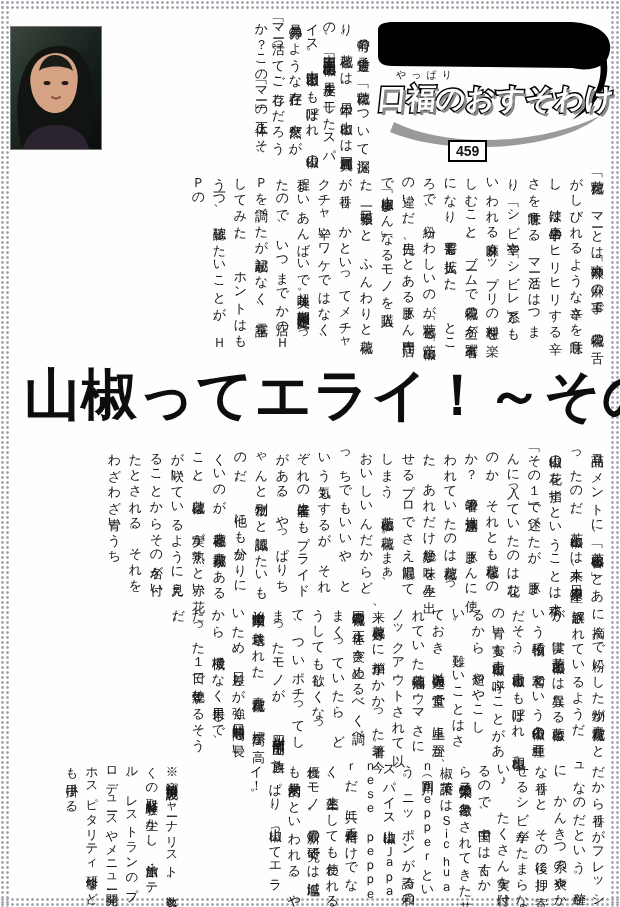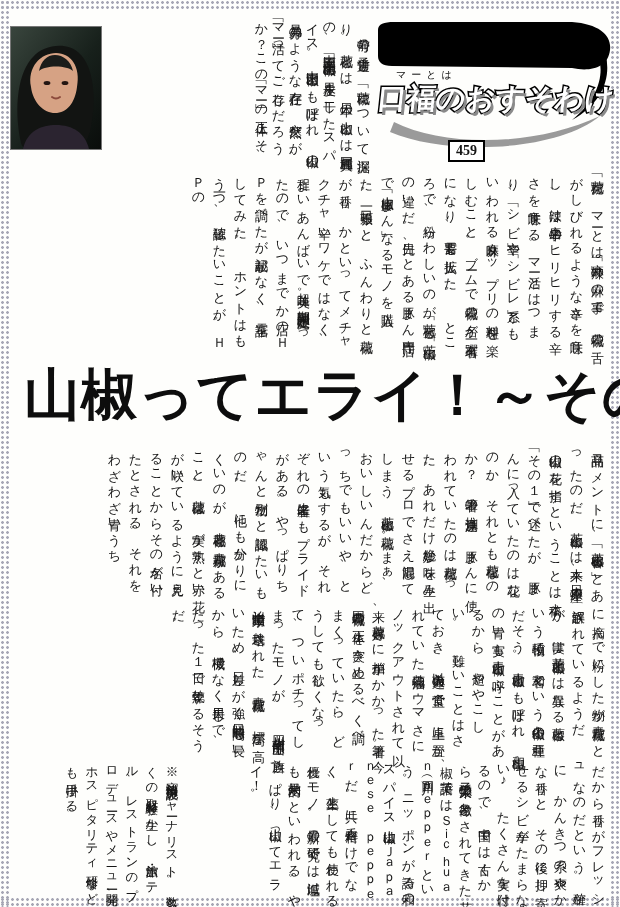--- a/index.html
+++ b/index.html
@@ -45,21 +45,21 @@
   }
   .m-line2{
     position:absolute;top:63px;left:2px;white-space:nowrap;
     font-family:"Liberation Sans","DejaVu Sans",sans-serif;font-weight:bold;
     font-size:29px;letter-spacing:0px;color:#fff;
     -webkit-text-stroke:3px #000;paint-order:stroke fill;
     text-shadow:3px 3px 0 #8a8a8a;transform:skewX(-6deg);
   }
   .m-num{
     position:absolute;top:124px;left:72px;border:2px solid #000;background:#fff;
-    padding:0 6px;font-family:Liberation Serif, serif;
+    padding:0 6px;font-family:Liberation Sans, sans-serif;
     font-weight:bold;font-size:14px;line-height:18px;
   }
 
   
   .headline{
     position:absolute;top:352px;left:24px;width:578px;height:88px;
     display:flex;align-items:center;justify-content:flex-start;
     font-weight:bold;font-size:56px;letter-spacing:1px;white-space:nowrap;
     color:#0d0d0d;
   }
@@ -96,21 +96,21 @@
   </div>
 
   <div class="vtext band1">　前号の予告通り、「花椒」について深掘り。花椒とは、日本の山椒とは同属異種の、中国原産「華北山椒」の果皮を干したスパイス。中国山椒とも呼ばれ、山椒の兄弟分のような存在だ。突然だが、「マー活」ってご存じだろうか？この「マー」の正体こそ、</div>
 
   <div class="masthead">
     <svg class="swoosh" width="236" height="150" viewBox="0 0 236 150" xmlns="http://www.w3.org/2000/svg">
       <path d="M18,106 C70,132 160,130 224,100 C180,136 70,140 14,116 Z" fill="#9a9a9a"></path>
       <path d="M2,14 C2,8 8,6 18,6 L196,6 C224,8 236,20 234,34 C232,52 214,56 196,52 L16,50 C6,50 2,46 2,40 Z" fill="#000"></path>
       <path d="M225,26 C238,52 232,84 196,104 C226,80 230,52 219,32 Z" fill="#000"></path>
     </svg>
-    <div class="m-furi">マーとは</div>
+    <div class="m-furi">やっぱり</div>
     <div class="m-line2">口福のおすそわけ</div>
     <div class="m-num">459</div>
   </div>
 
   <div class="vtext band2">「花椒」だ。マーとは「麻辣」の麻の事で、花椒の舌がしびれるような辛さを意味し、辣は唐辛子のヒリヒリする辛さを意味する。マー活とはつまり、「シビ辛」や「シビレ系」ともいわれる麻味タップリの料理を楽しむこと。ブームで花椒の名が一躍有名になり、需要も拡大した。　ところで、紛らわしいのが「花椒」と「花山椒」の違いだ。先日、とある豚まん専門店で「山椒豚まん」なるモノを購入した。一口頬張ると、ふんわりと花椒が香り、かといってメチャクチャ辛いワケではなく、程よいあんばいで超美味。期間限定販売だったので、いつまでか店のＨＰを調べたが記載がなく、電話をしてみた。　ホントはもう一つ、確認したいことが。ＨＰの</div>
 
   <div class="headline">山椒ってエライ！～その３～</div>
 
   <div class="vtext band3">商品コメントに、「花山椒香る」とあったのだ。花山椒とは本来、日本原産の山椒の花を指すということは本稿「その１」で述べたが、豚まんに入っていたのは花なのか、それとも花椒なのか？　筆者の推測通り、豚まんに使われていたのは花椒だった。あれだけ絶妙な味を生み出せるプロでさえ混同してしまう、花山椒と花椒。まぁ、おいしいんだからどっちでもいいや、という気もするが、それぞれの生産者にもプライドがある。やっぱりちゃんと別物だと認識したいものだ。　他にも分かりにくいのが、赤花椒と青花椒があること。花椒は、実が熟すと赤い花が咲いているように見えることからその名が付いたとされる。それをわざわざ青いうち</div>
   <div class="vtext band4">に摘んで粉にした物が青花椒だと誤解されているようだが、実は華北山椒とは異なる藤椒という植物で、和名でいう冬山椒の亜種だそう。青山椒とも呼ばれ、和山椒の青い実も青山椒と呼ぶことがあるから、超ややこしい。　難しいことはさておき、以前大連の食堂で、卓上に置かれていた花椒油のウマさにノックアウトされて以来、花椒好きに拍車がかかった筆者。今回青花椒の正体を突き止めるべく調べまくっていたら、どうしても欲しくなって、ついポチってしまったモノが。　四川省南部涼山イ族自治州金陽県で栽培された、青花椒だ。標高が高いため、日差しが強く日照時間も長いから、機械でなく天日干しで、たった１日で乾燥するそうだ。</div>

